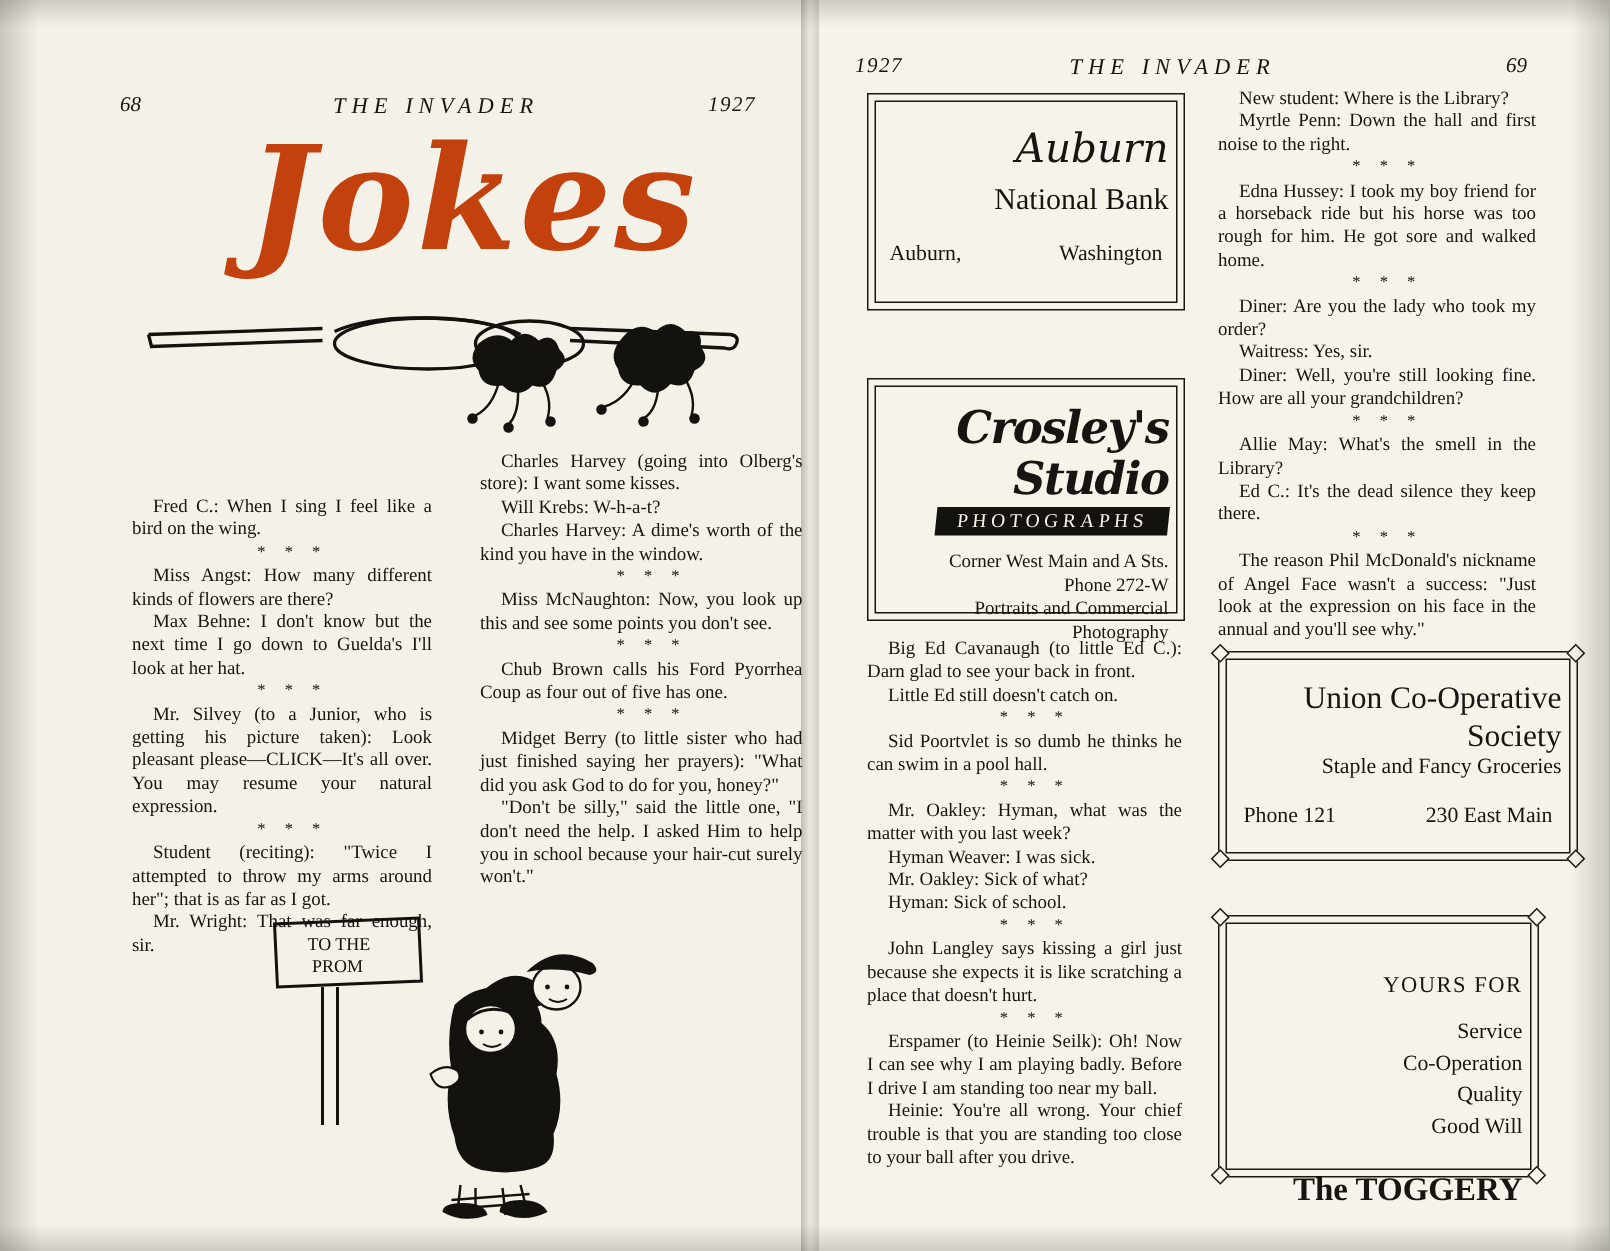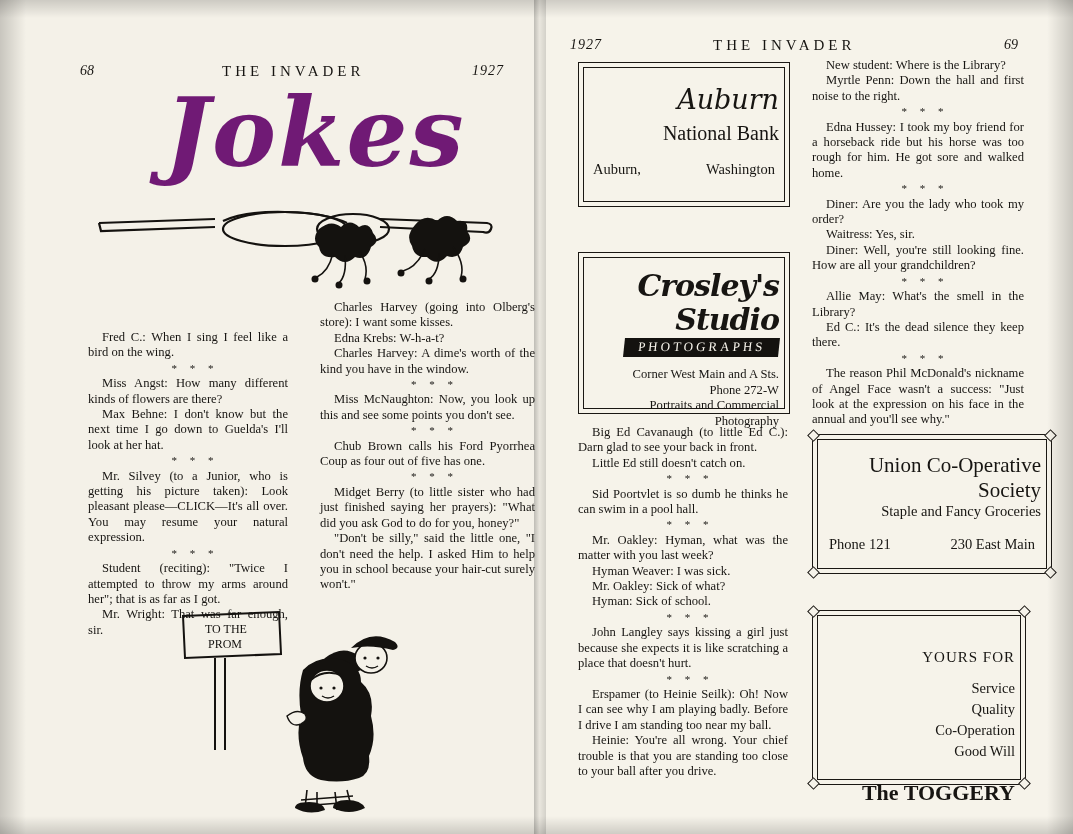--- a/index.html
+++ b/index.html
@@ -50,20 +50,21 @@
   .edge-shadow-b {
     position: absolute; left: 0; bottom: 0; width: 1073px; height: 18px;
     background: linear-gradient(to top, rgba(0,0,0,0.16), rgba(0,0,0,0));
   }
 
   
   .runhead {
     position: absolute;
     font-size: 14px;
     letter-spacing: 2.5px;
+    font-style: italic;
     white-space: nowrap;
   }
   .folio {
     position: absolute;
     font-size: 14px;
     font-style: italic;
   }
 
   
   #folio-left  { left: 80px;  top: 63px; }
@@ -81,21 +82,21 @@
     left: 150px;
     top: 78px;
     width: 330px;
     height: 110px;
     font-family: "DejaVu Serif", serif;
     font-style: italic;
     font-weight: 700;
     font-size: 96px;
     line-height: 110px;
     letter-spacing: 2px;
-    color: #701a75;
+    color: #c2410c;
     text-align: center;
   }
 
   
   .col {
     position: absolute;
     font-size: 12.6px;
     line-height: 15.4px;
     text-align: justify;
   }
@@ -284,21 +285,21 @@
     <p>Max Behne: I don't know but the next time I go down to Guelda's I'll look at her hat.</p>
     <p class="sep">* * *</p>
     <p>Mr. Silvey (to a Junior, who is getting his picture taken): Look pleasant please—CLICK—It's all over. You may resume your natural expression.</p>
     <p class="sep">* * *</p>
     <p>Student (reciting): "Twice I attempted to throw my arms around her"; that is as far as I got.</p>
     <p>Mr. Wright: That was far enough, sir.</p>
   </div>
 
   <div class="col" id="col-l2">
     <p>Charles Harvey (going into Olberg's store): I want some kisses.</p>
-    <p>Edna Krebs: W-h-a-t?</p>
+    <p>Will Krebs: W-h-a-t?</p>
     <p>Charles Harvey: A dime's worth of the kind you have in the window.</p>
     <p class="sep">* * *</p>
     <p>Miss McNaughton: Now, you look up this and see some points you don't see.</p>
     <p class="sep">* * *</p>
     <p>Chub Brown calls his Ford Pyorrhea Coup as four out of five has one.</p>
     <p class="sep">* * *</p>
     <p>Midget Berry (to little sister who had just finished saying her prayers): "What did you ask God to do for you, honey?"</p>
     <p>"Don't be silly," said the little one, "I don't need the help. I asked Him to help you in school because your hair-cut surely won't."</p>
   </div>
 
@@ -432,22 +433,22 @@
   <div class="ad" id="ad-toggery">
     <div class="inner"></div>
     <div class="corner" style="left:-4px;top:-4px;"></div>
     <div class="corner" style="right:-4px;top:-4px;"></div>
     <div class="corner" style="left:-4px;bottom:-4px;"></div>
     <div class="corner" style="right:-4px;bottom:-4px;"></div>
     <div class="content">
       <div class="tog-head">YOURS FOR</div>
       <div class="tog-list">
         <div>Service</div>
+        <div>Co-Operation</div>
         <div>Quality</div>
-        <div>Co-Operation</div>
         <div>Good Will</div>
       </div>
       <div class="tog-name">The TOGGERY</div>
     </div>
   </div>
 
   <div class="edge-shadow-l"></div>
   <div class="edge-shadow-r"></div>
   <div class="edge-shadow-t"></div>
   <div class="edge-shadow-b"></div>

